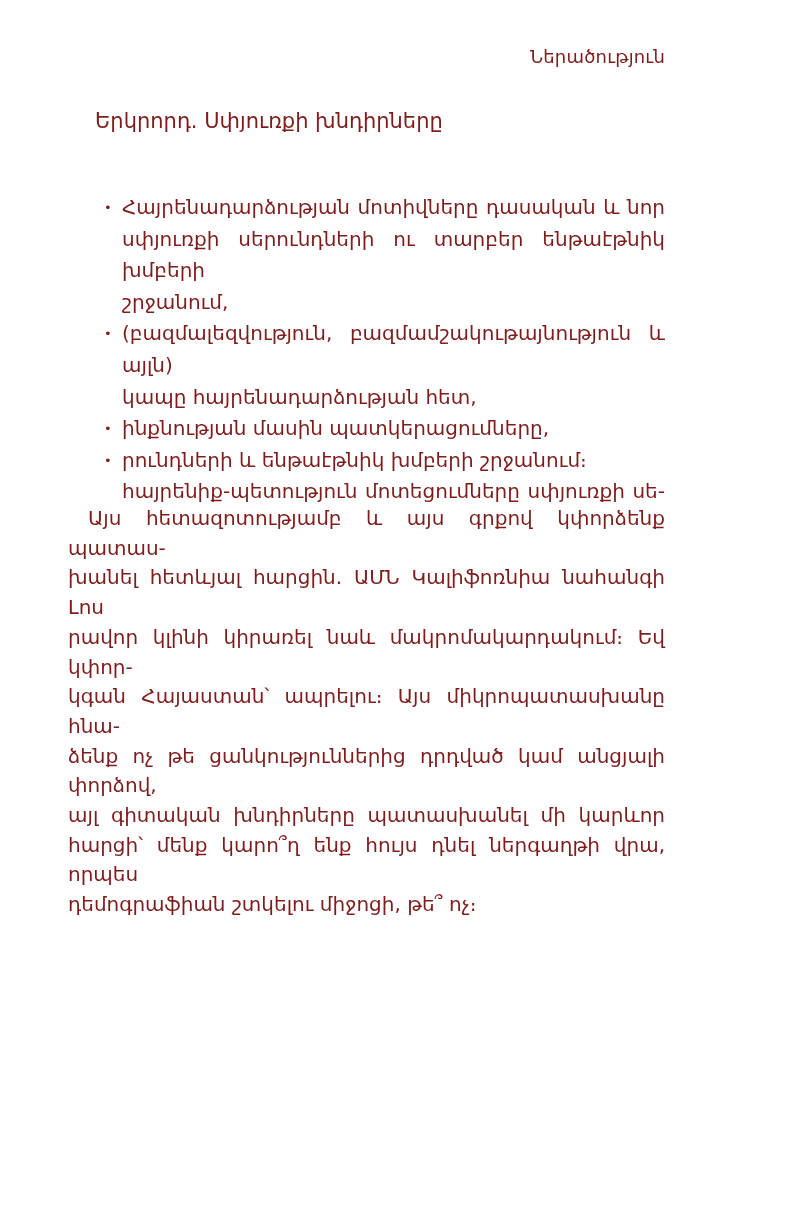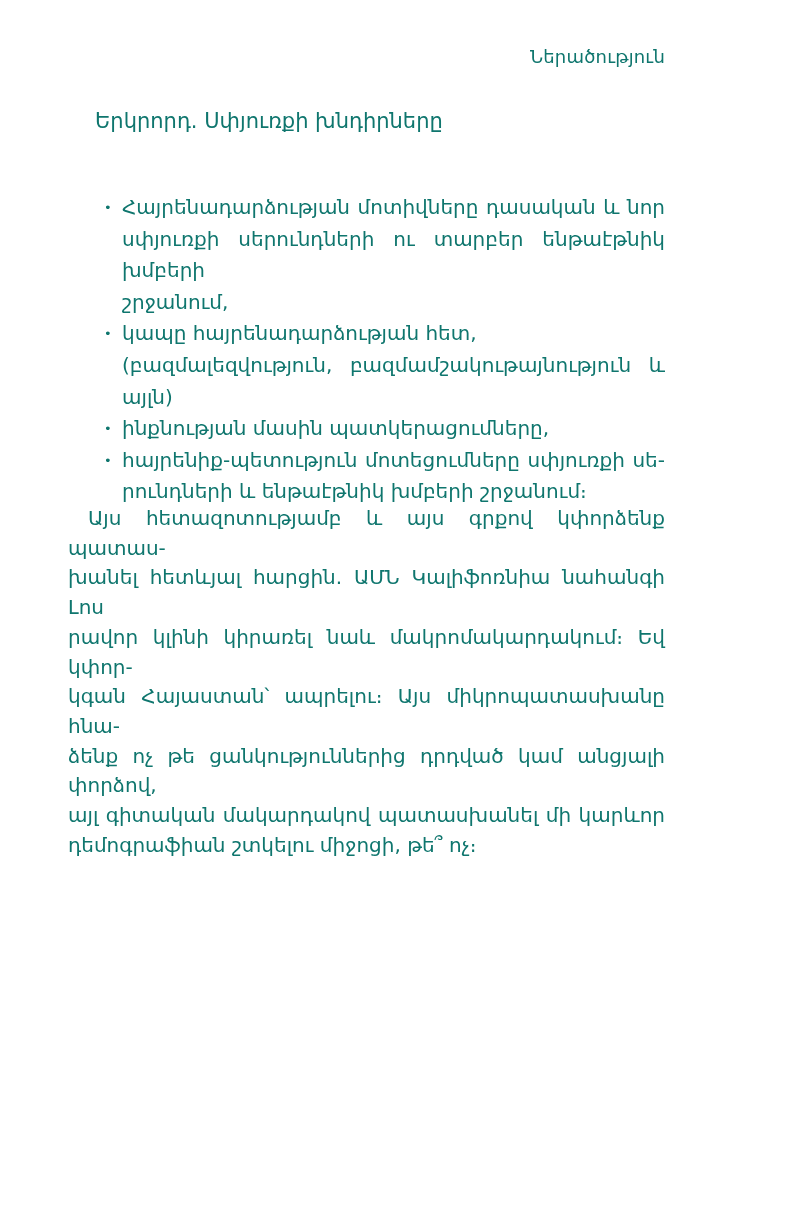--- a/index.html
+++ b/index.html
@@ -85,59 +85,60 @@
     left: 68px;
     width: 589px;
     text-align: right;
     font-size: 22px;
     line-height: 26px;
   }
 </style>
 </head>
 <body>
 
-<div class="page" style="background: rgb(255, 255, 255); color: #0f766e;">
+<div class="page" style="background: rgb(255, 255, 255); color: #7f1d1d;">
   <div class="running-header">Ներածություն</div>
 
   <h2 class="section-title">Երկրորդ. Սփյուռքի խնդիրները</h2>
 
   <ul class="bullet-list" id="bullet-list">
       <li class="bullet-item">
         <span class="marker">•</span>
         <div class="btext">
           <div class="line">Հայրենադարձության մոտիվները դասական և նոր</div>
           <div class="line">սփյուռքի սերունդների ու տարբեր ենթաէթնիկ խմբերի</div>
           <div class="line last">շրջանում,</div>
         </div>
       </li>
       <li class="bullet-item">
         <span class="marker">•</span>
         <div class="btext">
+          <div class="line">(բազմալեզվություն, բազմամշակութայնություն և այլն)</div>
           <div class="line last">կապը հայրենադարձության հետ,</div>
-          <div class="line">(բազմալեզվություն, բազմամշակութայնություն և այլն)</div>
         </div>
       </li>
       <li class="bullet-item">
         <span class="marker">•</span>
         <div class="btext">
           <div class="line last">ինքնության մասին պատկերացումները,</div>
         </div>
       </li>
       <li class="bullet-item">
         <span class="marker">•</span>
         <div class="btext">
+          <div class="line last">րունդների և ենթաէթնիկ խմբերի շրջանում։</div>
           <div class="line">հայրենիք-պետություն մոտեցումները սփյուռքի սե-</div>
-          <div class="line last">րունդների և ենթաէթնիկ խմբերի շրջանում։</div>
         </div>
       </li>
     </ul>
 
   <div class="paragraph" id="paragraph">
       <div class="line indent">Այս հետազոտությամբ և այս գրքով կփորձենք պատաս-</div>
       <div class="line">խանել հետևյալ հարցին. ԱՄՆ Կալիֆոռնիա նահանգի Լոս</div>
       <div class="line">րավոր կլինի կիրառել նաև մակրոմակարդակում։ Եվ կփոր-</div>
       <div class="line">կգան Հայաստան՝ ապրելու։ Այս միկրոպատասխանը հնա-</div>
       <div class="line">ձենք ոչ թե ցանկություններից դրդված կամ անցյալի փորձով,</div>
-      <div class="line">այլ գիտական մակարդակով պատասխանել մի կարևոր</div>
+      <div class="line">այլ գիտական խնդիրները պատասխանել մի կարևոր</div>
+      <div class="line">հարցի՝ մենք կարո՞ղ ենք հույս դնել ներգաղթի վրա, որպես</div>
       <div class="line last">դեմոգրաֆիան շտկելու միջոցի, թե՞ ոչ։</div>
     </div>
 
 </div>
 
 </body></html>

